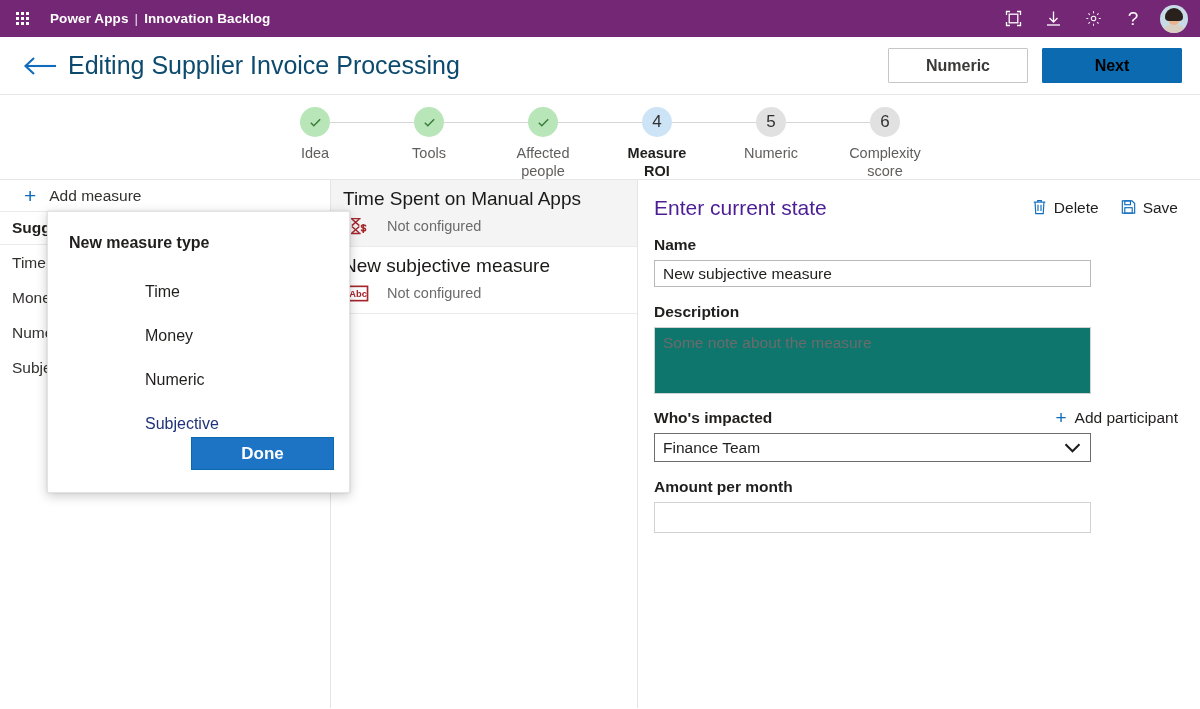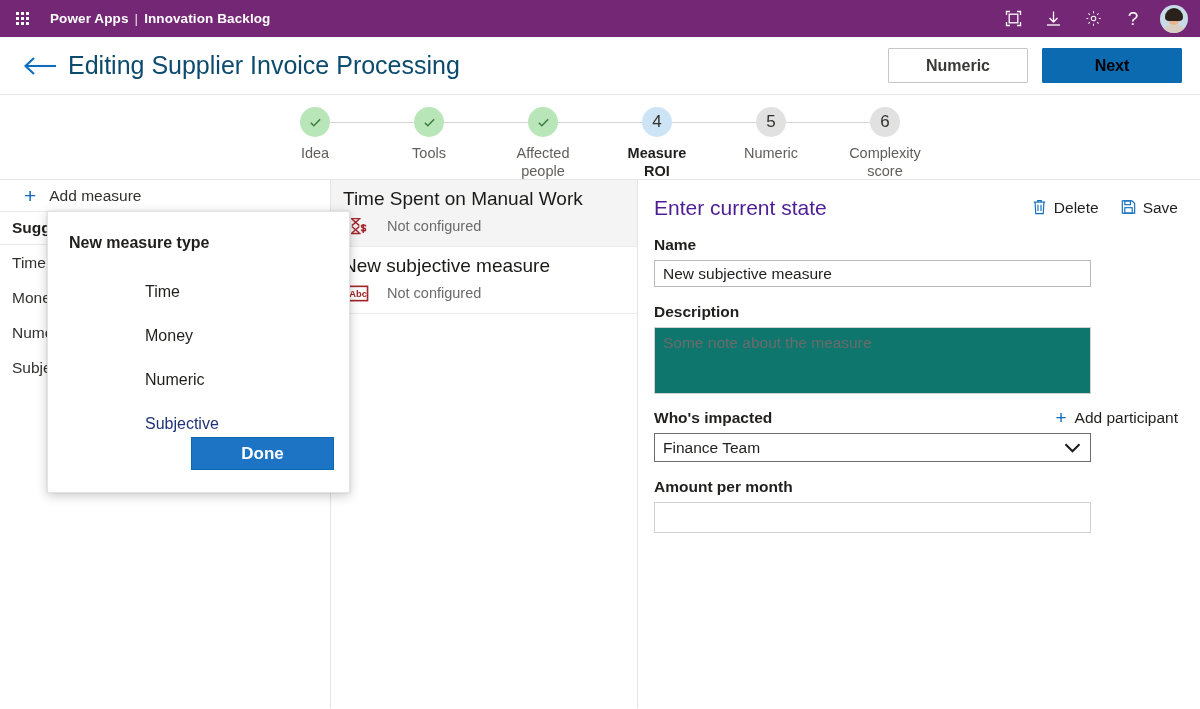--- a/index.html
+++ b/index.html
@@ -394,21 +394,21 @@
     <div class="list-head">Suggested measures</div>
     <div class="list-row">Time</div>
     <div class="list-row">Money</div>
     <div class="list-row">Numeric</div>
     <div class="list-row">Subjective</div>
   </div>
 
   <div class="col-mid">
 
     <div class="measure-card selected">
-      <div class="measure-card-title">Time Spent on Manual Work</div>
+      <div class="measure-card-title">Time Spent on Manual Apps</div>
       <div class="measure-card-sub">
         <svg class="m-icon" viewBox="0 0 24 24" fill="none" stroke="#a4262c" stroke-width="1.7">
           <path d="M4 3h11M4 20h11"></path>
           <path d="M5 3.5l8.5 7.5M13.5 3.5L5 11M5 19.5l8.5-7.5M13.5 19.5L5 12"></path>
           <path d="M18 9.5v10"></path>
           <path d="M20.7 12c0-1-1.1-1.6-2.4-1.6s-2.4.6-2.4 1.6 1 1.4 2.4 1.7 2.4.7 2.4 1.8-1.1 1.7-2.4 1.7-2.4-.7-2.4-1.7"></path>
         </svg>
         <span class="measure-status">Not configured</span>
       </div>
     </div>

